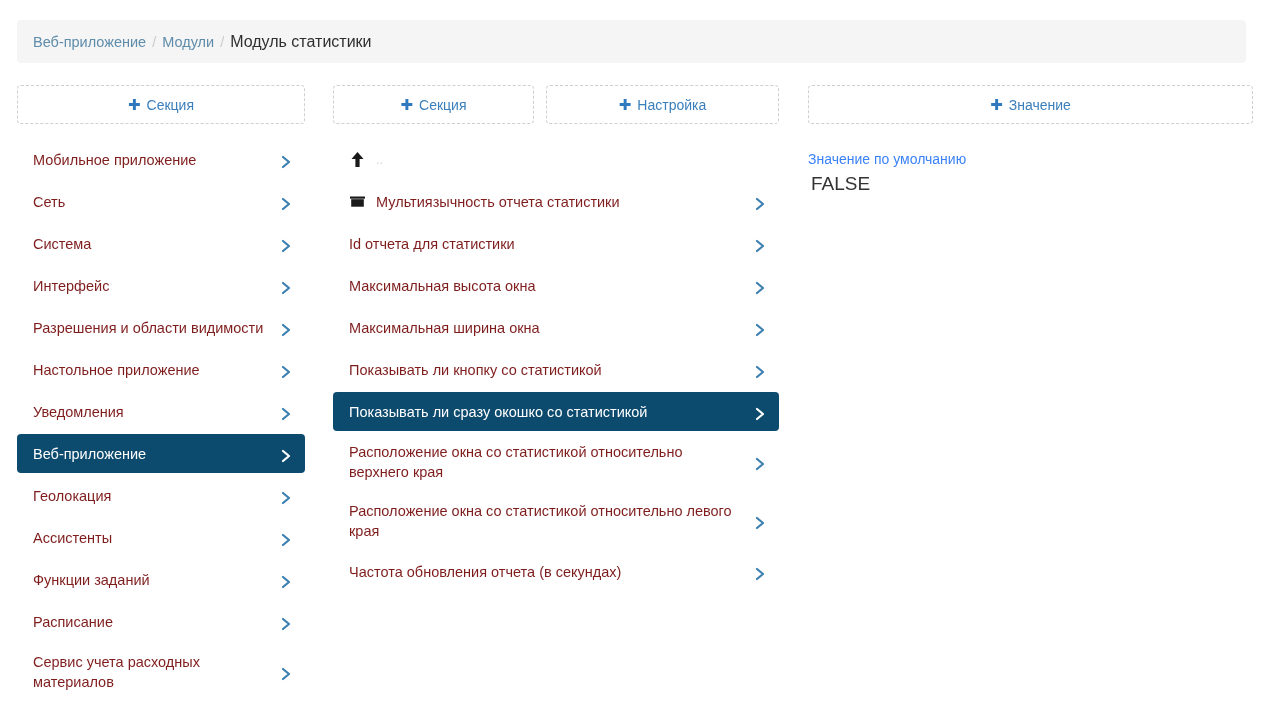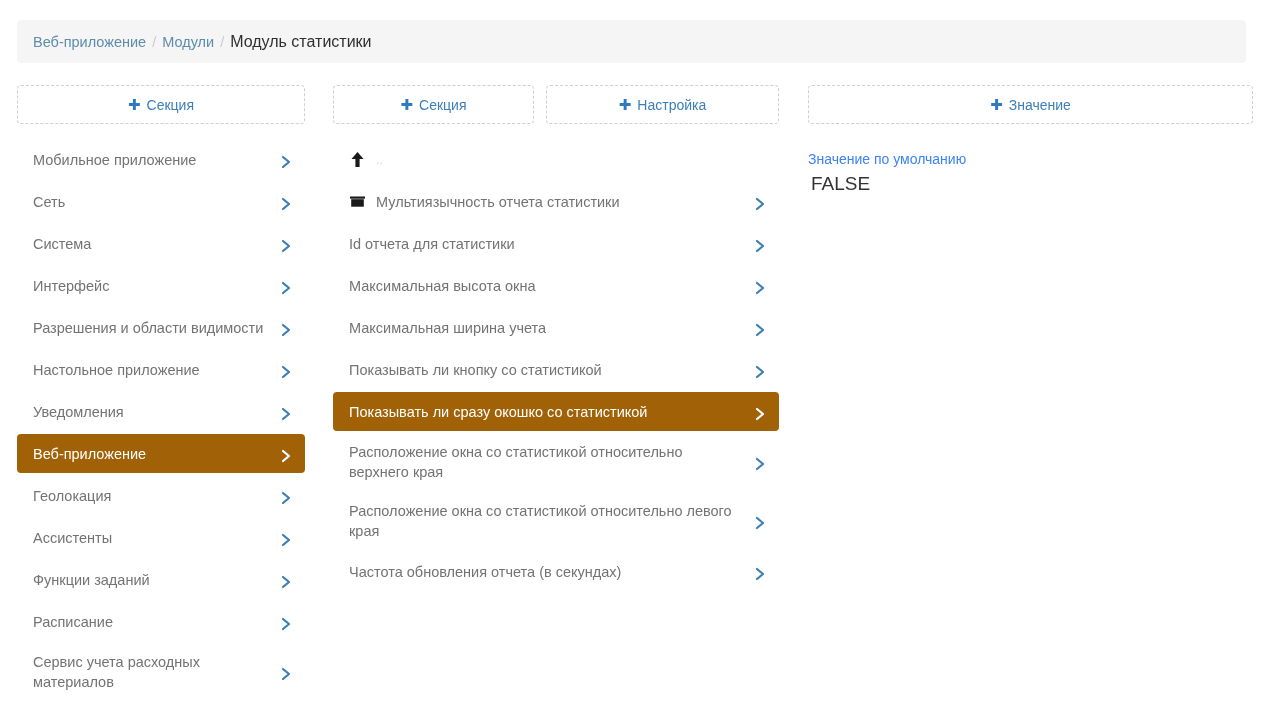--- a/index.html
+++ b/index.html
@@ -96,34 +96,34 @@
     position: relative;
     display: flex;
     align-items: center;
     min-height: 39px;
     padding: 8px 34px 8px 16px;
     border-radius: 4px;
     cursor: pointer;
     margin-bottom: 3px;
   }
   .row .row-label {
-    color: #737373;
+    color: #7f1d1d;
     font-size: 14.5px;
     line-height: 20px;
     flex: 1;
   }
   .row .chev {
     position: absolute;
     right: 14px;
     top: 50%;
     transform: translateY(-50%);
     width: 10px; height: 10px;
   }
   .row .chev svg { display: block; }
-  .row.selected { background: #a16207; }
+  .row.selected { background: #0c4a6e; }
   .row.selected .row-label { color: #ffffff; }
   .row.selected .chev svg polyline { stroke: #ffffff; }
 
   .row-icon {
     display: inline-flex;
     align-items: center;
     justify-content: center;
     width: 17px;
     margin-right: 10px;
     flex: 0 0 auto;
@@ -329,21 +329,21 @@
     </div>
     <div class="row">
       <span class="row-label">Максимальная высота окна</span>
       <span class="chev">
         <svg width="10" height="14" viewBox="0 0 10 14">
           <polyline points="2,2 8,7 2,12" fill="none" stroke="#3c7fb1" stroke-width="2.2" stroke-linecap="round" stroke-linejoin="round"></polyline>
         </svg>
       </span>
     </div>
     <div class="row">
-      <span class="row-label">Максимальная ширина учета</span>
+      <span class="row-label">Максимальная ширина окна</span>
       <span class="chev">
         <svg width="10" height="14" viewBox="0 0 10 14">
           <polyline points="2,2 8,7 2,12" fill="none" stroke="#3c7fb1" stroke-width="2.2" stroke-linecap="round" stroke-linejoin="round"></polyline>
         </svg>
       </span>
     </div>
     <div class="row">
       <span class="row-label">Показывать ли кнопку со статистикой</span>
       <span class="chev">
         <svg width="10" height="14" viewBox="0 0 10 14">

